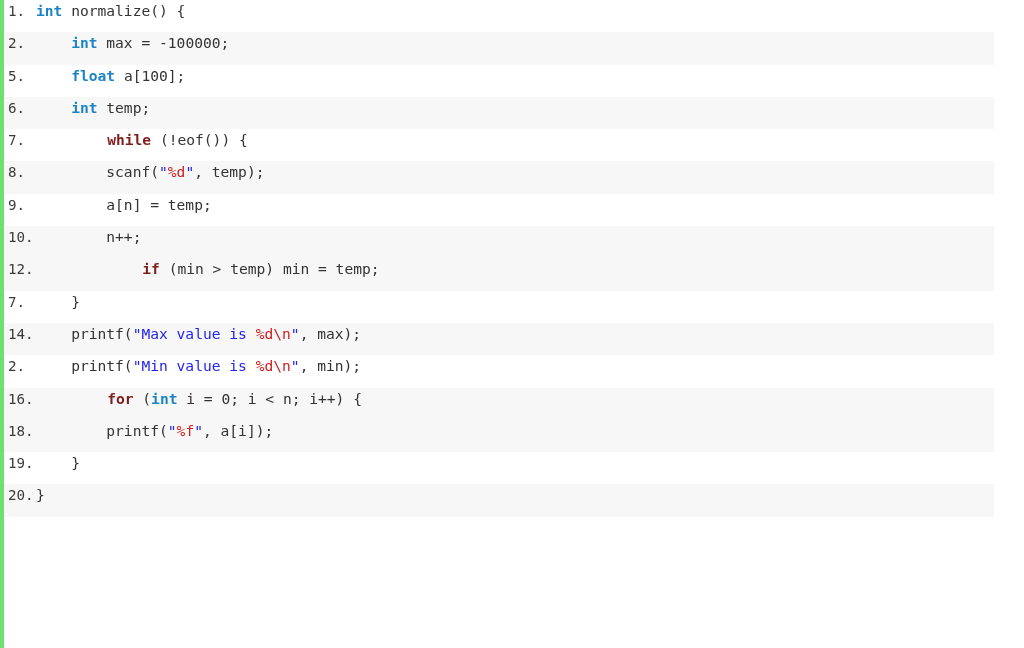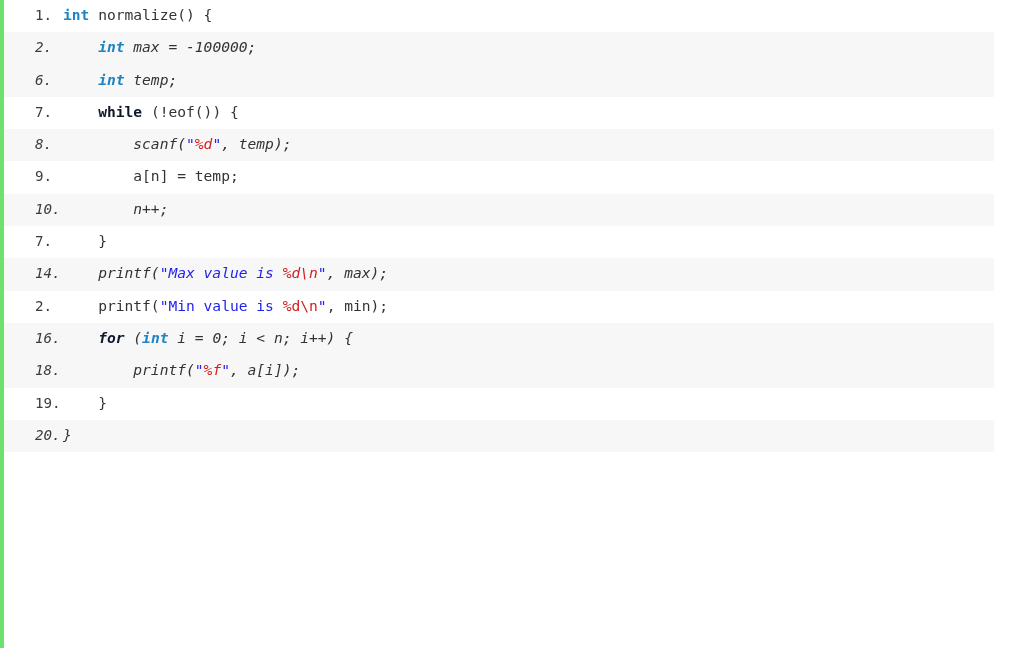--- a/index.html
+++ b/index.html
@@ -28,31 +28,29 @@
     top: 0;
     width: 4px;
     height: 648px;
     background: #6ee06e;
     z-index: 3;
   }
 
   .code-row {
     position: relative;
     height: 32.3px;
-    line-height: 30px;
+    line-height: 21px;
     white-space: pre;
     font-size: 14.6px;
     color: #333333;
     background: #ffffff;
     overflow: hidden;
-    padding-left: 27px;
   }
   .code-row.alt {
     background: #f7f7f7;
-    font-style: italic;
   }
   
   .code-row.alt::after {
     content: "";
     position: absolute;
     right: 0;
     top: 0;
     width: 30px;
     height: 100%;
     background: #ffffff;
@@ -72,38 +70,40 @@
 
   .line-code {
     display: inline-block;
     position: relative;
     z-index: 2;
     padding-left: 6px;
   }
 
   
   .tok-type    { color: #1d84c3; font-weight: bold; }
-  .tok-keyword { color: #0f172a; font-weight: bold; }
+  .tok-keyword { color: #7f1d1d; font-weight: bold; margin-left: 36px; }
   .tok-string  { color: #2323ee; }
   .tok-fmt     { color: #d02020; }
   .tok-plain   { color: #333333; }
 </style>
 </head>
 <body>
 
 <div id="code-listing">
   <div id="accent-bar" style="background: rgb(110, 224, 110);"></div>
   <div id="code-rows">
       <div class="code-row"><span class="line-number">1.</span><span class="line-code"><span class="tok-type">int</span><span class="tok-plain"> normalize() {</span></span></div>
       <div class="code-row alt"><span class="line-number">2.</span><span class="line-code"><span class="tok-plain">    </span><span class="tok-type">int</span><span class="tok-plain"> max = -100000;</span></span></div>
+      <div class="code-row"><span class="line-number">5.</span><span class="line-code"><span class="tok-plain">    </span><span class="tok-type">float</span><span class="tok-plain"> a[100];</span></span></div>
       <div class="code-row alt"><span class="line-number">6.</span><span class="line-code"><span class="tok-plain">    </span><span class="tok-type">int</span><span class="tok-plain"> temp;</span></span></div>
       <div class="code-row"><span class="line-number">7.</span><span class="line-code"><span class="tok-plain">    </span><span class="tok-keyword">while</span><span class="tok-plain"> (!eof()) {</span></span></div>
       <div class="code-row alt"><span class="line-number">8.</span><span class="line-code"><span class="tok-plain">        scanf(</span><span class="tok-string">"</span><span class="tok-fmt">%d</span><span class="tok-string">"</span><span class="tok-plain">, temp);</span></span></div>
       <div class="code-row"><span class="line-number">9.</span><span class="line-code"><span class="tok-plain">        a[n] = temp;</span></span></div>
       <div class="code-row alt"><span class="line-number">10.</span><span class="line-code"><span class="tok-plain">        n++;</span></span></div>
+      <div class="code-row alt"><span class="line-number">12.</span><span class="line-code"><span class="tok-plain">        </span><span class="tok-keyword">if</span><span class="tok-plain"> (min &gt; temp) min = temp;</span></span></div>
       <div class="code-row"><span class="line-number">7.</span><span class="line-code"><span class="tok-plain">    }</span></span></div>
       <div class="code-row alt"><span class="line-number">14.</span><span class="line-code"><span class="tok-plain">    printf(</span><span class="tok-string">"Max value is </span><span class="tok-fmt">%d\n</span><span class="tok-string">"</span><span class="tok-plain">, max);</span></span></div>
       <div class="code-row"><span class="line-number">2.</span><span class="line-code"><span class="tok-plain">    printf(</span><span class="tok-string">"Min value is </span><span class="tok-fmt">%d\n</span><span class="tok-string">"</span><span class="tok-plain">, min);</span></span></div>
       <div class="code-row alt"><span class="line-number">16.</span><span class="line-code"><span class="tok-plain">    </span><span class="tok-keyword">for</span><span class="tok-plain"> (</span><span class="tok-type">int</span><span class="tok-plain"> i = 0; i &lt; n; i++) {</span></span></div>
       <div class="code-row alt"><span class="line-number">18.</span><span class="line-code"><span class="tok-plain">        printf(</span><span class="tok-string">"</span><span class="tok-fmt">%f</span><span class="tok-string">"</span><span class="tok-plain">, a[i]);</span></span></div>
       <div class="code-row"><span class="line-number">19.</span><span class="line-code"><span class="tok-plain">    }</span></span></div>
       <div class="code-row alt"><span class="line-number">20.</span><span class="line-code"><span class="tok-plain">}</span></span></div>
     </div>
 </div>
 

